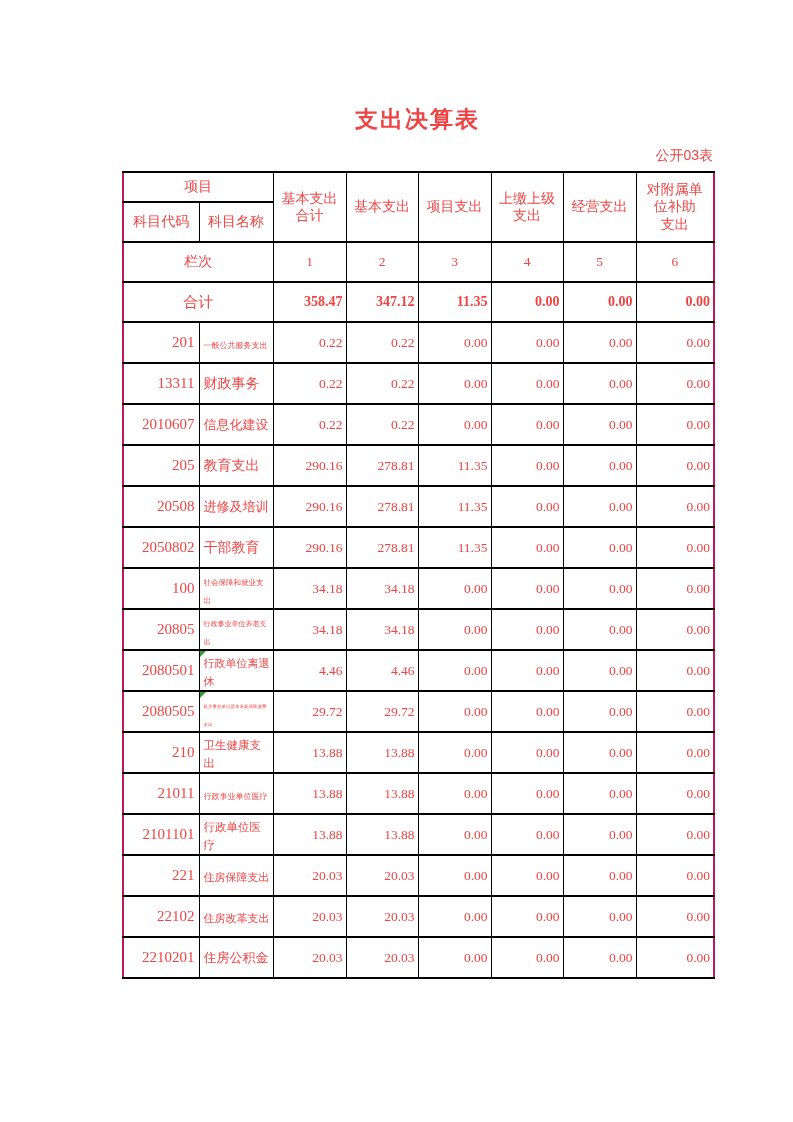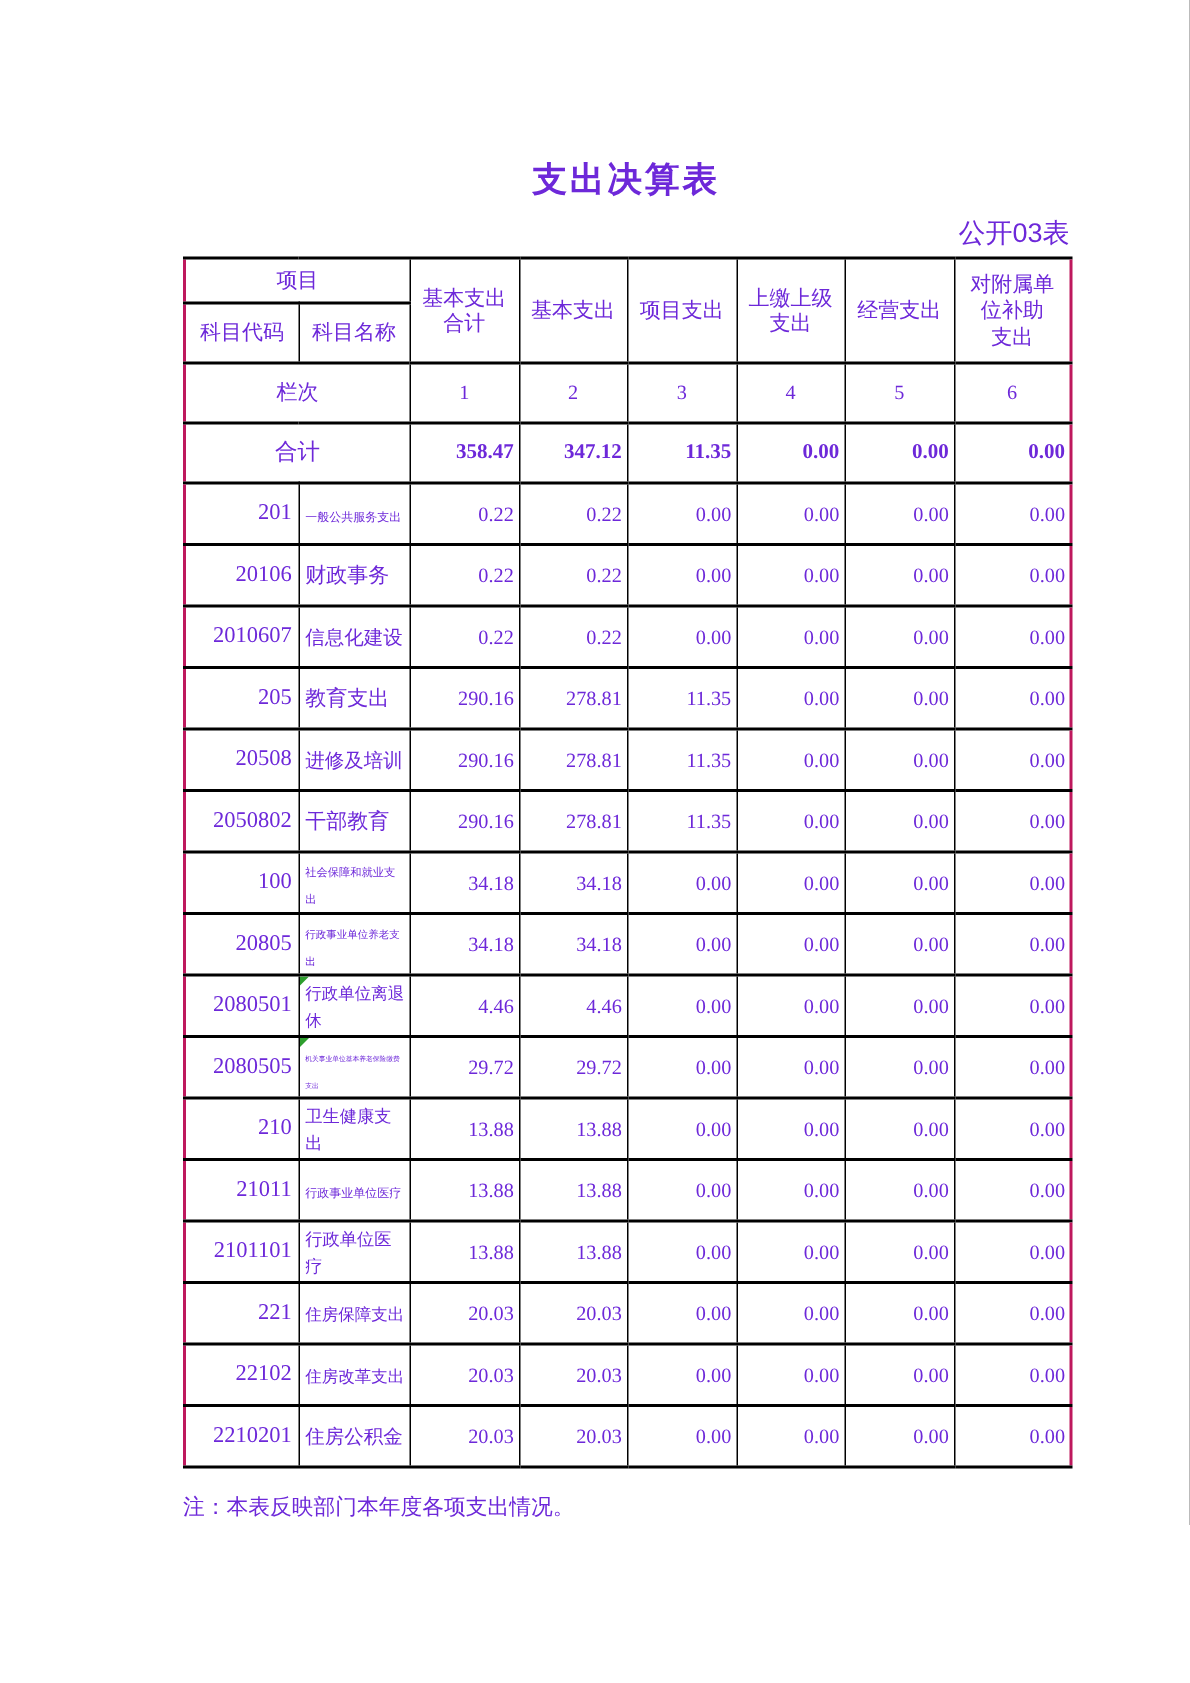--- a/index.html
+++ b/index.html
@@ -1,29 +1,29 @@
 <!DOCTYPE html>
 <html style="--marker: #2e9e2e;"><head>
 <meta charset="utf-8">
 <style>
   * { margin:0; padding:0; box-sizing:border-box; }
   html,body { background:#888; }
   .page {
     width:793px; height:1122px; background:#ffffff; margin:0 auto;
     padding-top:105px; position:relative;
-    font-family:"Liberation Serif", serif; color:#6d28d9;
+    font-family:"Liberation Serif", serif; color:#ef4444;
   }
   .content { width:591px; margin-left:122px; }
   .doc-title {
     text-align:center; font-family:"Liberation Sans", sans-serif;
     font-size:23px; font-weight:bold; letter-spacing:2px; line-height:29px;
   }
   .sheet-code {
     margin-top:14px; text-align:right;
-    font-family:"Liberation Sans", sans-serif; font-size:18px; line-height:15px;
+    font-family:"Liberation Sans", sans-serif; font-size:14px; line-height:15px;
   }
   .meta-row {
     margin-top:6px; display:flex; justify-content:space-between; align-items:flex-end;
     font-family:"Liberation Sans", sans-serif; font-weight:bold;
     font-size:14.5px; line-height:16px;
   }
   table.fin {
     margin-top:8px; border-collapse:collapse; table-layout:fixed;
     width:591px; border:2px solid #be185d;
   }
@@ -120,21 +120,21 @@
       <span style="font-size: 8px;">一般公共服务支出</span>
     </td>
     <td class="val">0.22</td>
     <td class="val">0.22</td>
     <td class="val">0.00</td>
     <td class="val">0.00</td>
     <td class="val">0.00</td>
     <td class="val">0.00</td>
   </tr>
           <tr class="data-row">
-    <td class="code-cell">20106</td>
+    <td class="code-cell">13311</td>
     <td class="name-cell">
       <span style="font-size: 14px;">财政事务</span>
     </td>
     <td class="val">0.22</td>
     <td class="val">0.22</td>
     <td class="val">0.00</td>
     <td class="val">0.00</td>
     <td class="val">0.00</td>
     <td class="val">0.00</td>
   </tr>
@@ -302,15 +302,14 @@
     <td class="val">20.03</td>
     <td class="val">20.03</td>
     <td class="val">0.00</td>
     <td class="val">0.00</td>
     <td class="val">0.00</td>
     <td class="val">0.00</td>
   </tr>
         </tbody>
     </table>
 
-    <p class="note">注：本表反映部门本年度各项支出情况。</p>
   </div>
 </div>
 
 </body></html>

